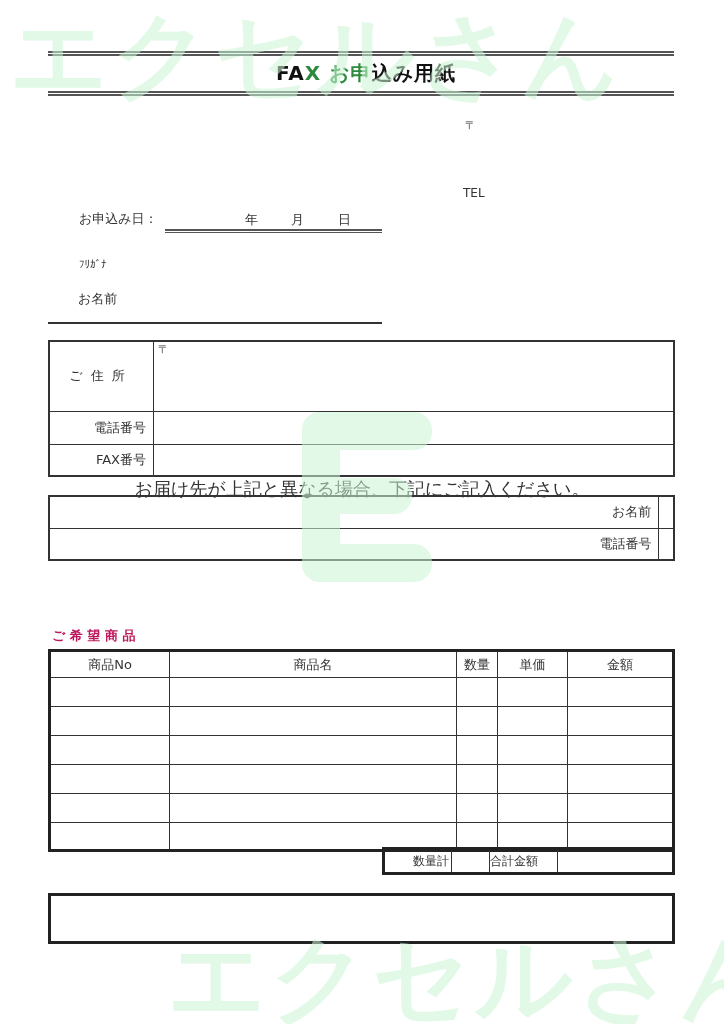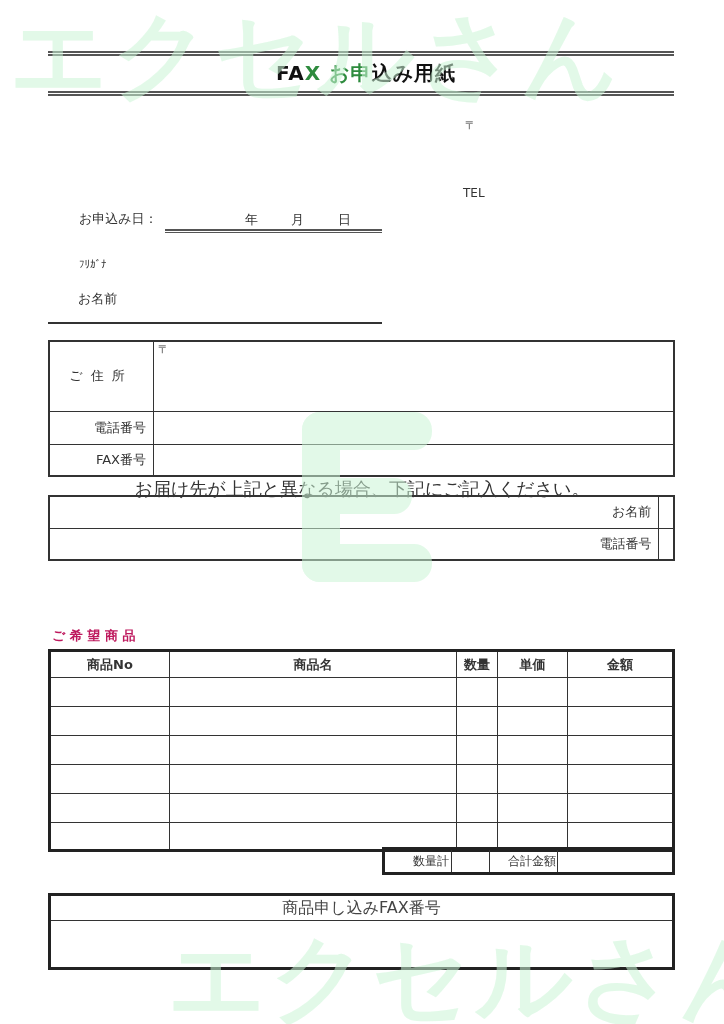--- a/index.html
+++ b/index.html
@@ -12,21 +12,21 @@
   .wm-e { left:302px; top:412px; width:130px; height:170px; }
   .wm-e div { position:absolute; background:#cbf5d6; }
   .dbl { position:absolute; border-top:2px solid #555; height:1px; border-bottom:2px solid #555; }
   .title { position:absolute; left:4px; width:724px; top:60px; text-align:center; font-size:20px; font-weight:bold; color:#111; letter-spacing:1px; }
   .title .g { color:#2e8b3e; }
   .lbl { position:absolute; font-size:13px; color:#333; white-space:nowrap; }
   table { border-collapse:collapse; position:absolute; }
   td { border:1px solid #333; padding:0; font-size:13px; color:#333; }
   .addr td.l, .deliv td.l { text-align:right; padding-right:7px; }
   .prod td { border:1px solid #333; }
-  .prod th { border:1px solid #333; font-weight:bold; font-size:13px; color:#333; }
+  .prod th { border:1px solid #333; font-weight:normal; font-size:13px; color:#333; }
   .zip { font-size:11px; vertical-align:top; padding-left:4px; }
 </style>
 </head>
 <body>
 
 <div class="dbl" style="left:48px; top:51px; width:626px;"></div>
 <div class="dbl" style="left:48px; top:91px; width:626px;"></div>
 <div class="title">
   <span>FA</span><span class="g">X お申</span><span>込み用紙</span>
 </div>
@@ -130,31 +130,28 @@
         <td></td>
   </tr>
 </tbody>
   </table>
 
 <table style="left:382px; top:847px; width:293px; border:3px solid #222;padding-left:12px;">
   <tbody>
       <tr style="height:25px;">
     <td style="width:64px; text-align:right; padding-right:2px; font-size:12px;">数量計</td>
     <td style="width:37px;"></td>
-    <td style="width:66px; text-align:right; padding-right:1px; font-size:12px;">合計金額</td>
+    <td style="width:66px; padding-right:1px; font-size:12px;">合計金額</td>
     <td></td>
   </tr>
 </tbody>
   </table>
 
 <table style="left:48px; top:893px; width:627px; border:3px solid #222;">
   <tbody>
-      <tr style="height:26px;">
-    <td style="text-align:center; font-size:16px; color:#444;">商品申し込みFAX番号</td>
-  </tr>
   <tr style="height:48px;">
     <td></td>
   </tr>
 </tbody>
   </table>
 
 <div class="wm wm-top">エクセルさん</div>
 <div class="wm wm-bottom">エクセルさん</div>
 <div class="wm wm-e">
   <div style="left:0; top:0; width:130px; height:38px; border-radius:18px;"></div>

